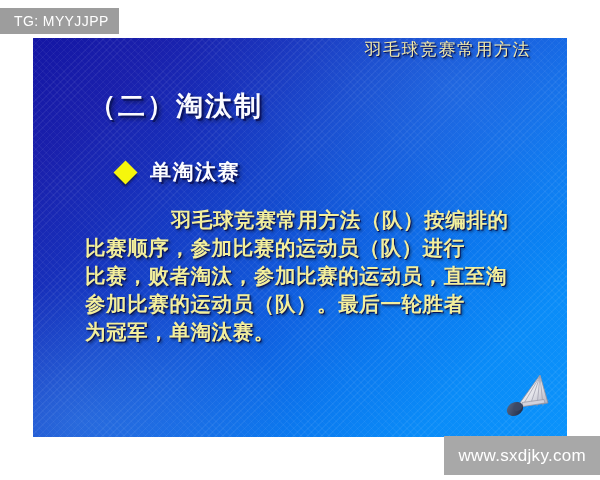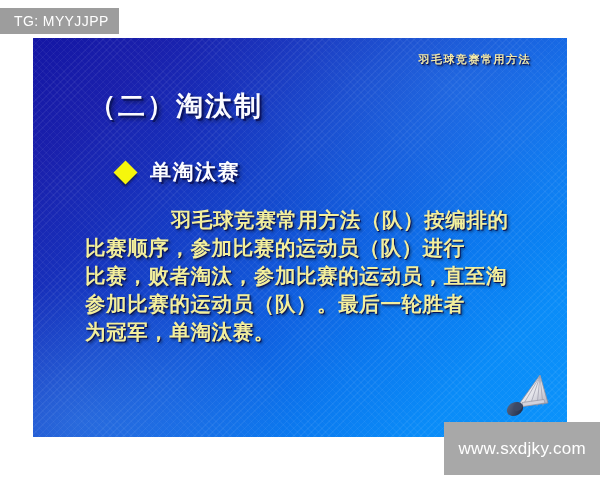--- a/index.html
+++ b/index.html
@@ -58,23 +58,23 @@
     background:
       radial-gradient(ellipse 420px 260px at 78% 12%, rgba(90,170,255,0.20), rgba(0,0,0,0) 62%),
       radial-gradient(ellipse 330px 210px at 8% 96%, rgba(120,200,255,0.22), rgba(0,0,0,0) 65%);
     pointer-events: none;
   }
 
   
   #slide-header {
     position: absolute;
     right: 36px;
-    top: 14px;
-    font-size: 11px;
-    font-weight: 700;
+    top: 0;
+    font-size: 17px;
+    font-weight: 400;
     letter-spacing: 1.5px;
     color: #f2e9a8;
     text-shadow: 1px 1px 0 #0a1660, 2px 2px 2px rgba(0,0,0,0.45);
     white-space: nowrap;
   }
 
   
   #slide-title {
     position: absolute;
     left: 56px;
@@ -154,21 +154,21 @@
     font-size: 14px;
     line-height: 26px;
     letter-spacing: 0.4px;
     white-space: nowrap;
   }
   #site-watermark {
     position: absolute;
     right: 0;
     bottom: 5px;
     height: 31px;
-    padding: 11px 14px;
+    padding: 4px 14px;
     background: #a8a8a8;
     color: #ffffff;
     font-size: 17px;
     line-height: 31px;
     letter-spacing: 0.3px;
     white-space: nowrap;
   }
 </style>
 </head>
 <body>

